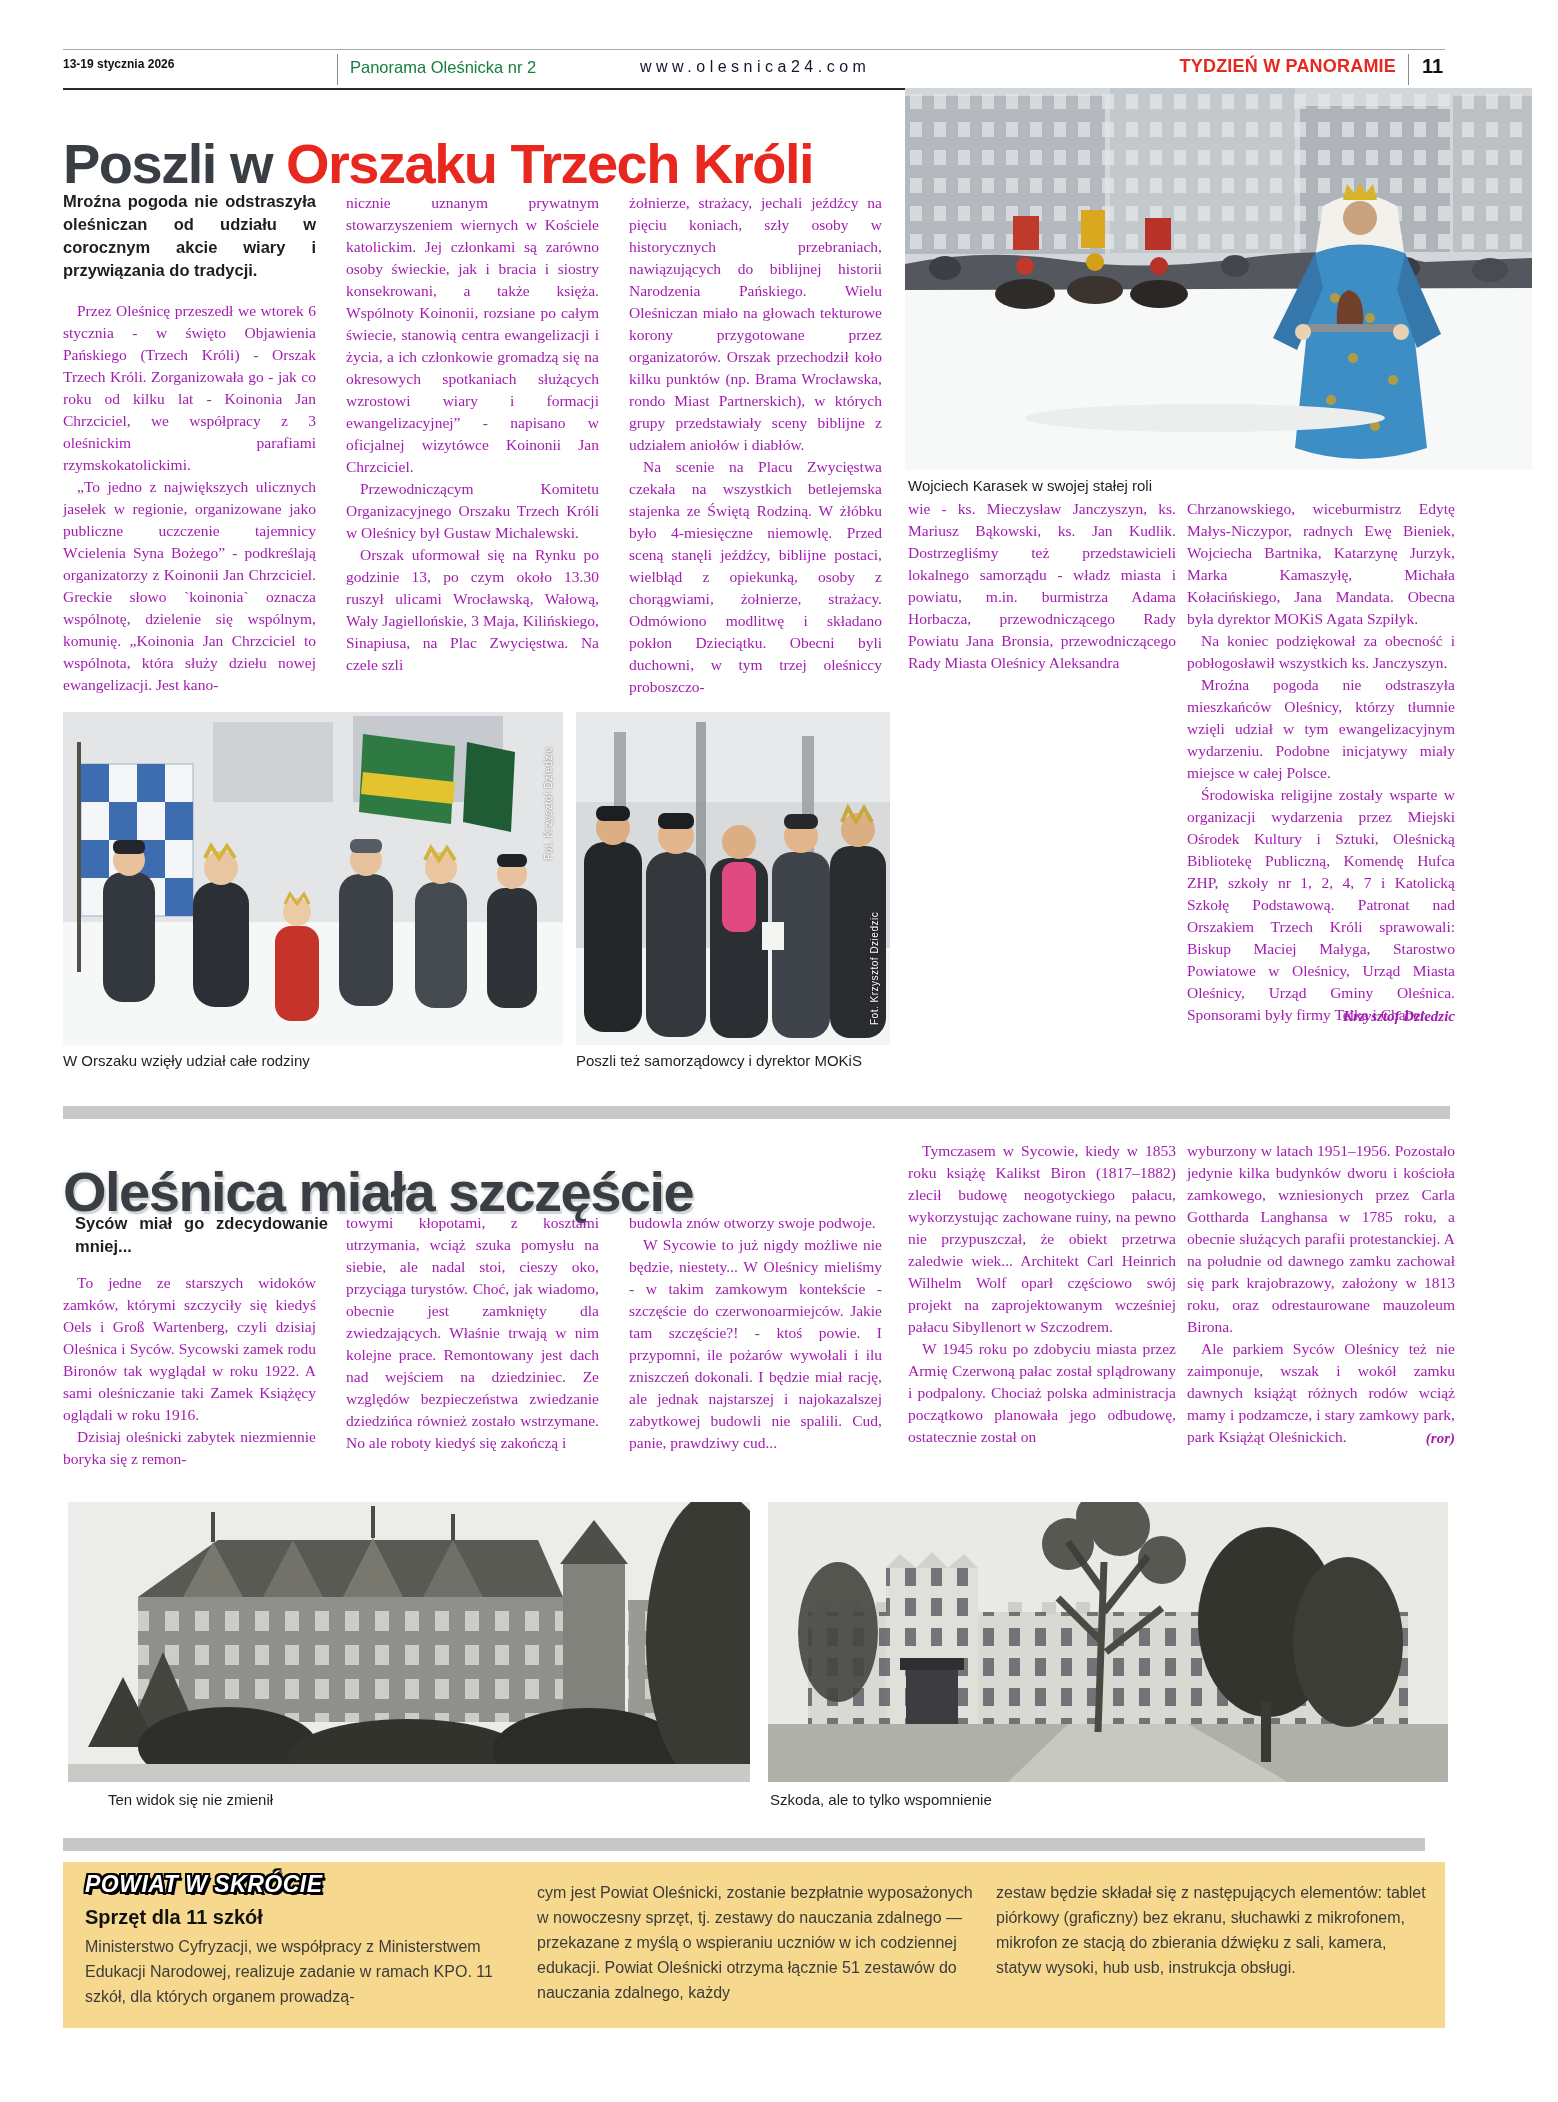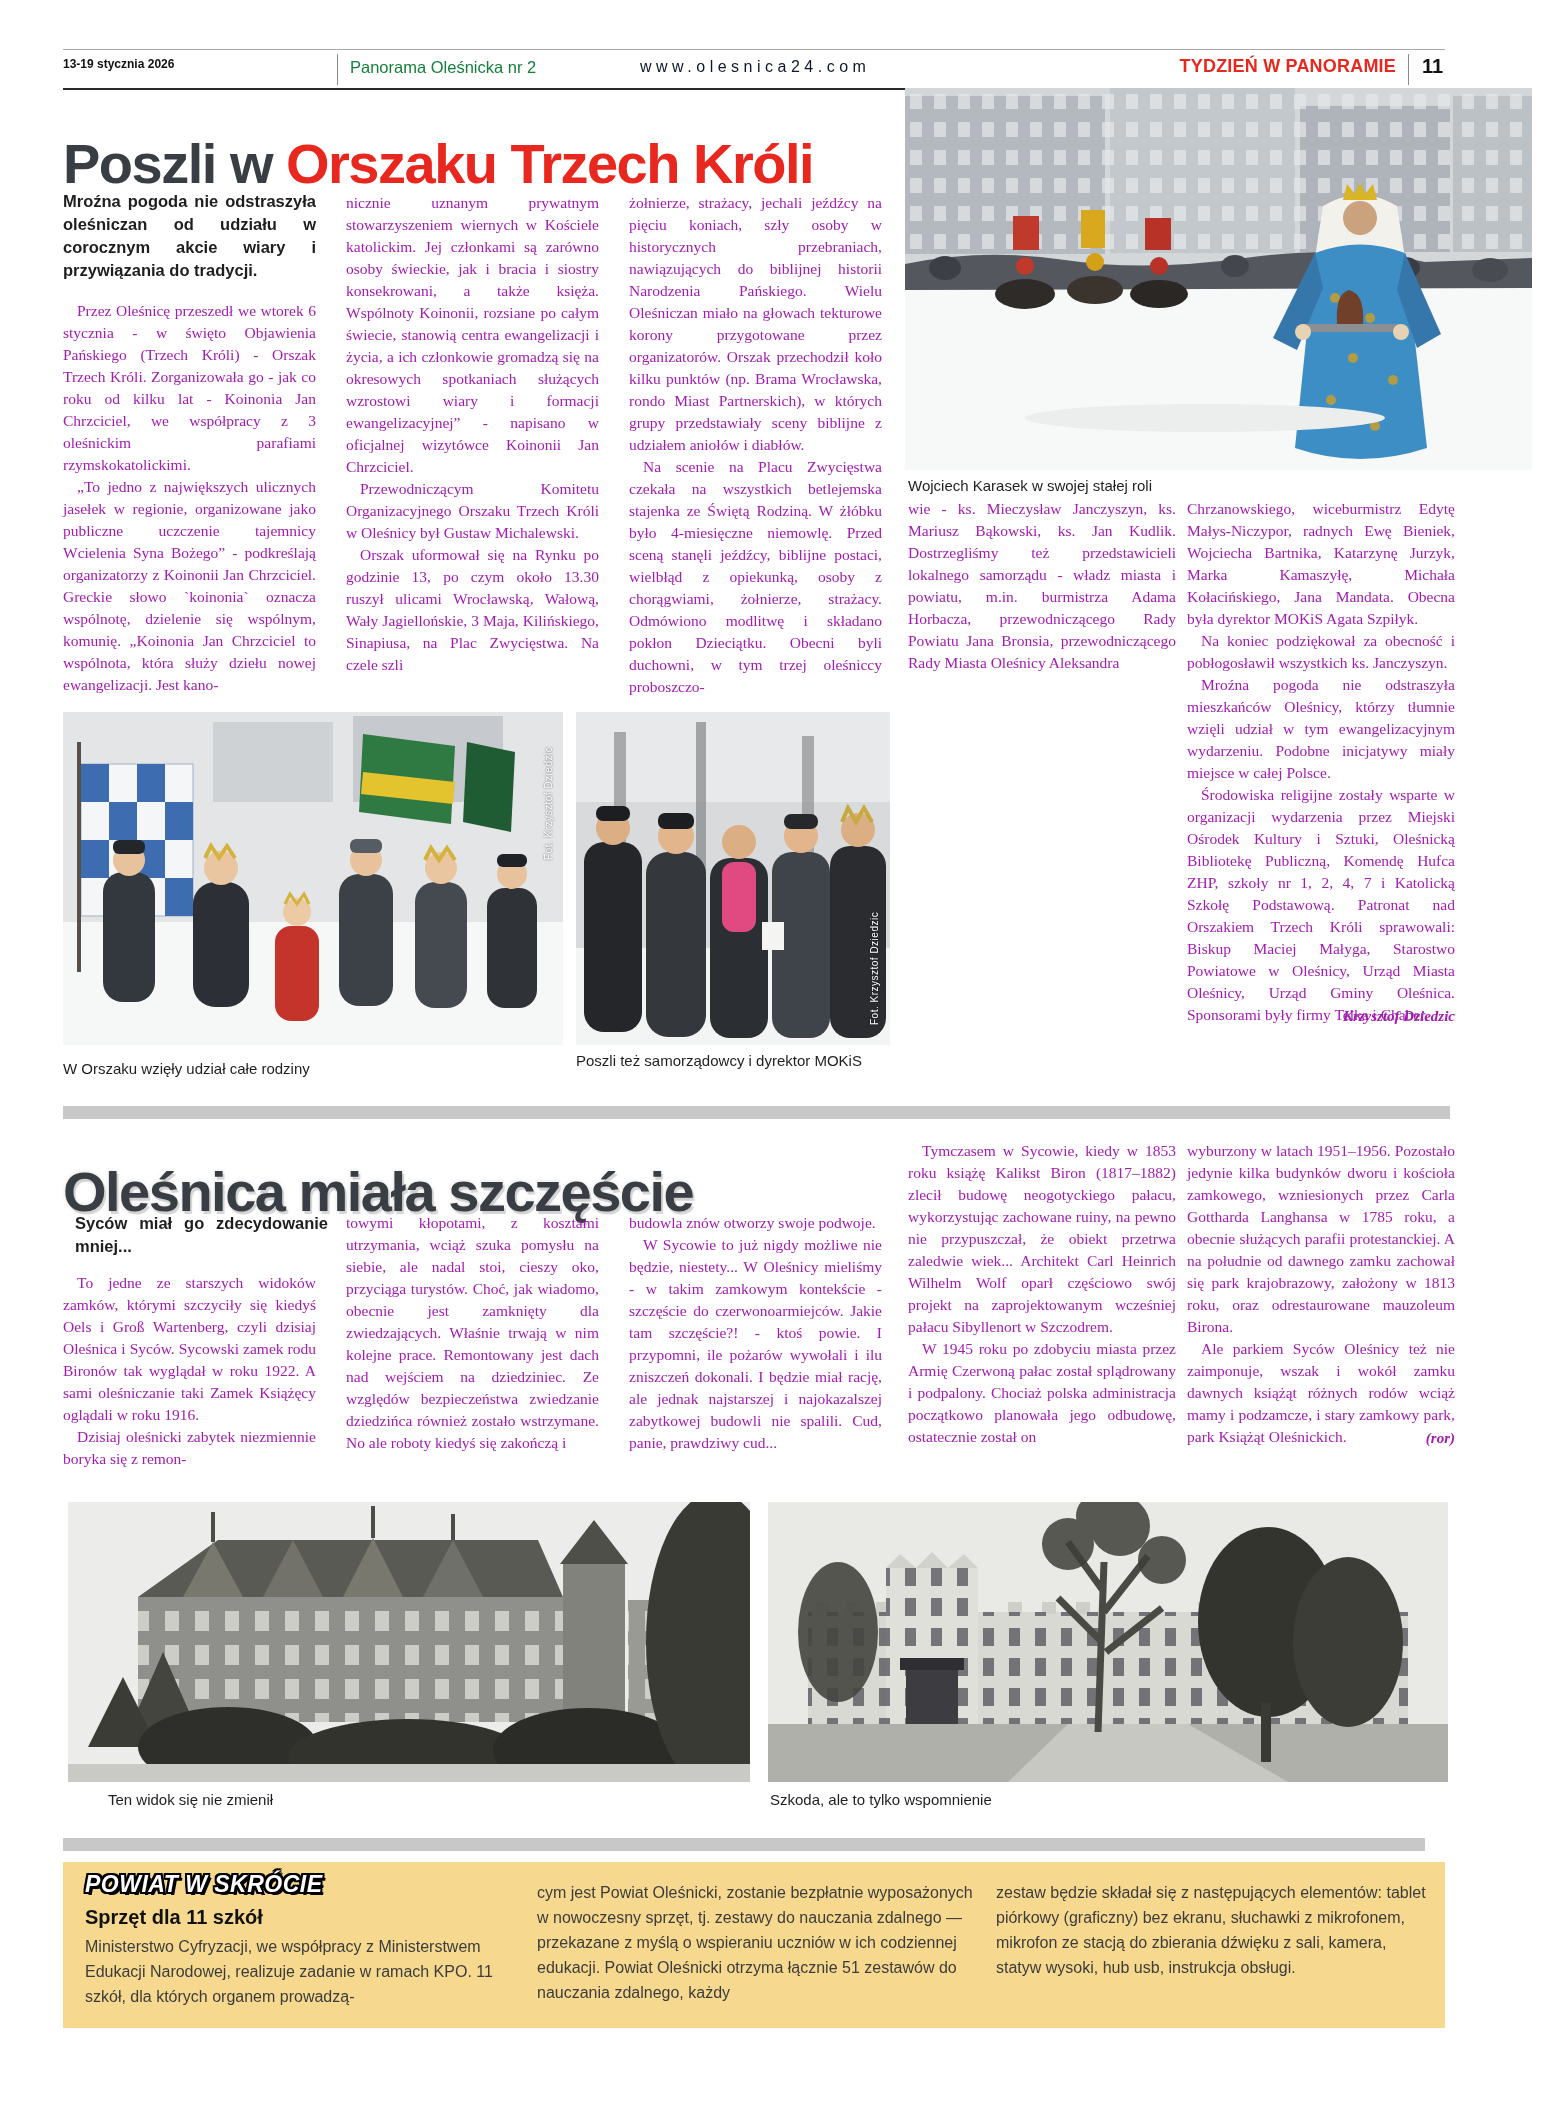--- a/index.html
+++ b/index.html
@@ -44,21 +44,21 @@
   
   .photo{position:absolute;overflow:hidden;background:#dcdcdc;}
   .photo svg{display:block;width:100%;height:100%;}
   #ph-parade{left:905px;top:88px;width:627px;height:382px;}
   #ph-family{left:63px;top:712px;width:500px;height:333px;}
   #ph-officials{left:576px;top:712px;width:314px;height:333px;}
   #ph-castle{left:68px;top:1502px;width:682px;height:280px;}
   #ph-palace{left:768px;top:1502px;width:680px;height:280px;}
   .caption{position:absolute;font-size:15px;color:#1f1f1f;white-space:nowrap;}
   #cap-parade{left:908px;top:477px;}
-  #cap-family{left:63px;top:1052px;margin-top:8px;}
+  #cap-family{left:63px;top:1052px;}
   #cap-officials{left:576px;top:1052px;}
   #cap-castle{left:68px;top:1791px;margin-left:40px;}
   #cap-palace{left:770px;top:1791px;}
   .vcredit{position:absolute;writing-mode:vertical-rl;transform:rotate(180deg);font-size:10px;color:#ffffff;
            text-shadow:0 0 2px rgba(0,0,0,.7);letter-spacing:.5px;}
   #credit-family{left:543px;top:730px;height:130px;}
   #credit-officials{left:869px;top:895px;height:130px;}
   
   .graybar{position:absolute;left:63px;height:13px;background:#c8c8c8;}
   #bar1{top:1106px;width:1387px;}

